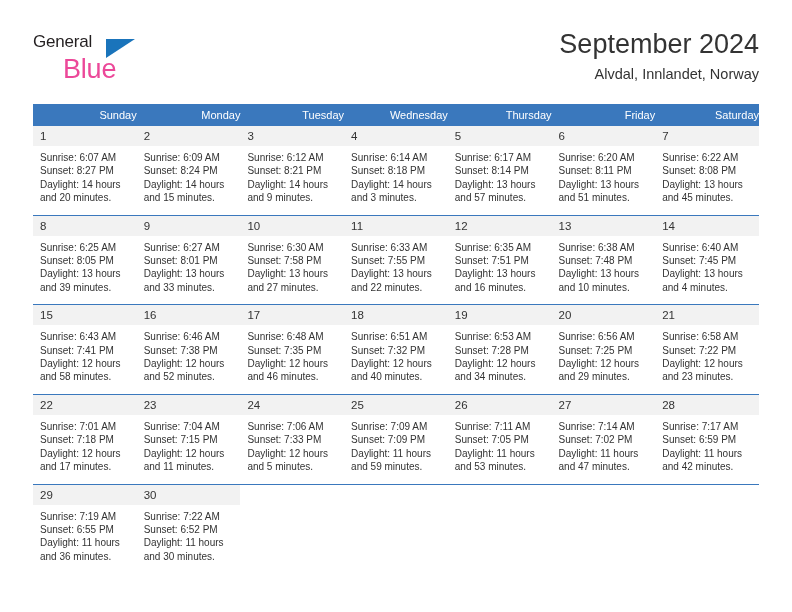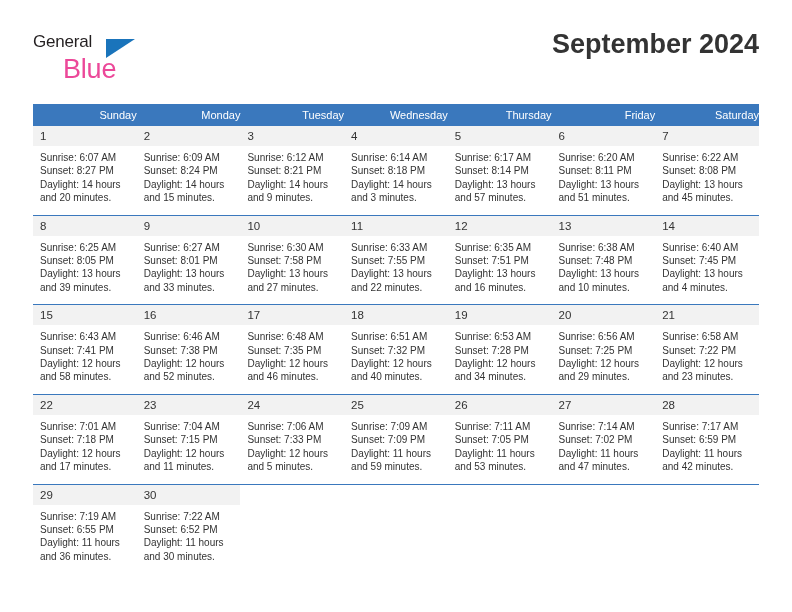--- a/index.html
+++ b/index.html
@@ -66,21 +66,21 @@
 
   .title-block {
     position: absolute;
     right: 0;
     top: 0;
     text-align: right;
   }
   .cal-title {
     font-size: 27px;
     color: #333333;
-    font-weight: bold;
+    font-weight: normal;
     line-height: 32px;
     white-space: nowrap;
   }
   .cal-subtitle {
     font-size: 14.5px;
     color: #333333;
     line-height: 20px;
     margin-top: 4px;
     white-space: nowrap;
   }
@@ -150,20 +150,21 @@
   <div class="header">
 
     <div class="brand">
       <span class="brand-general">General</span>
       <span class="brand-triangle"></span>
       <span class="brand-blue">Blue</span>
     </div>
 
     <div class="title-block">
       <div class="cal-title">September 2024</div>
+      <div class="cal-subtitle">Alvdal, Innlandet, Norway</div>
     </div>
 
   </div>
 
   <table class="calendar">
     <thead>
       <tr>
         <th>Sunday</th>
         <th>Monday</th>
         <th>Tuesday</th>

